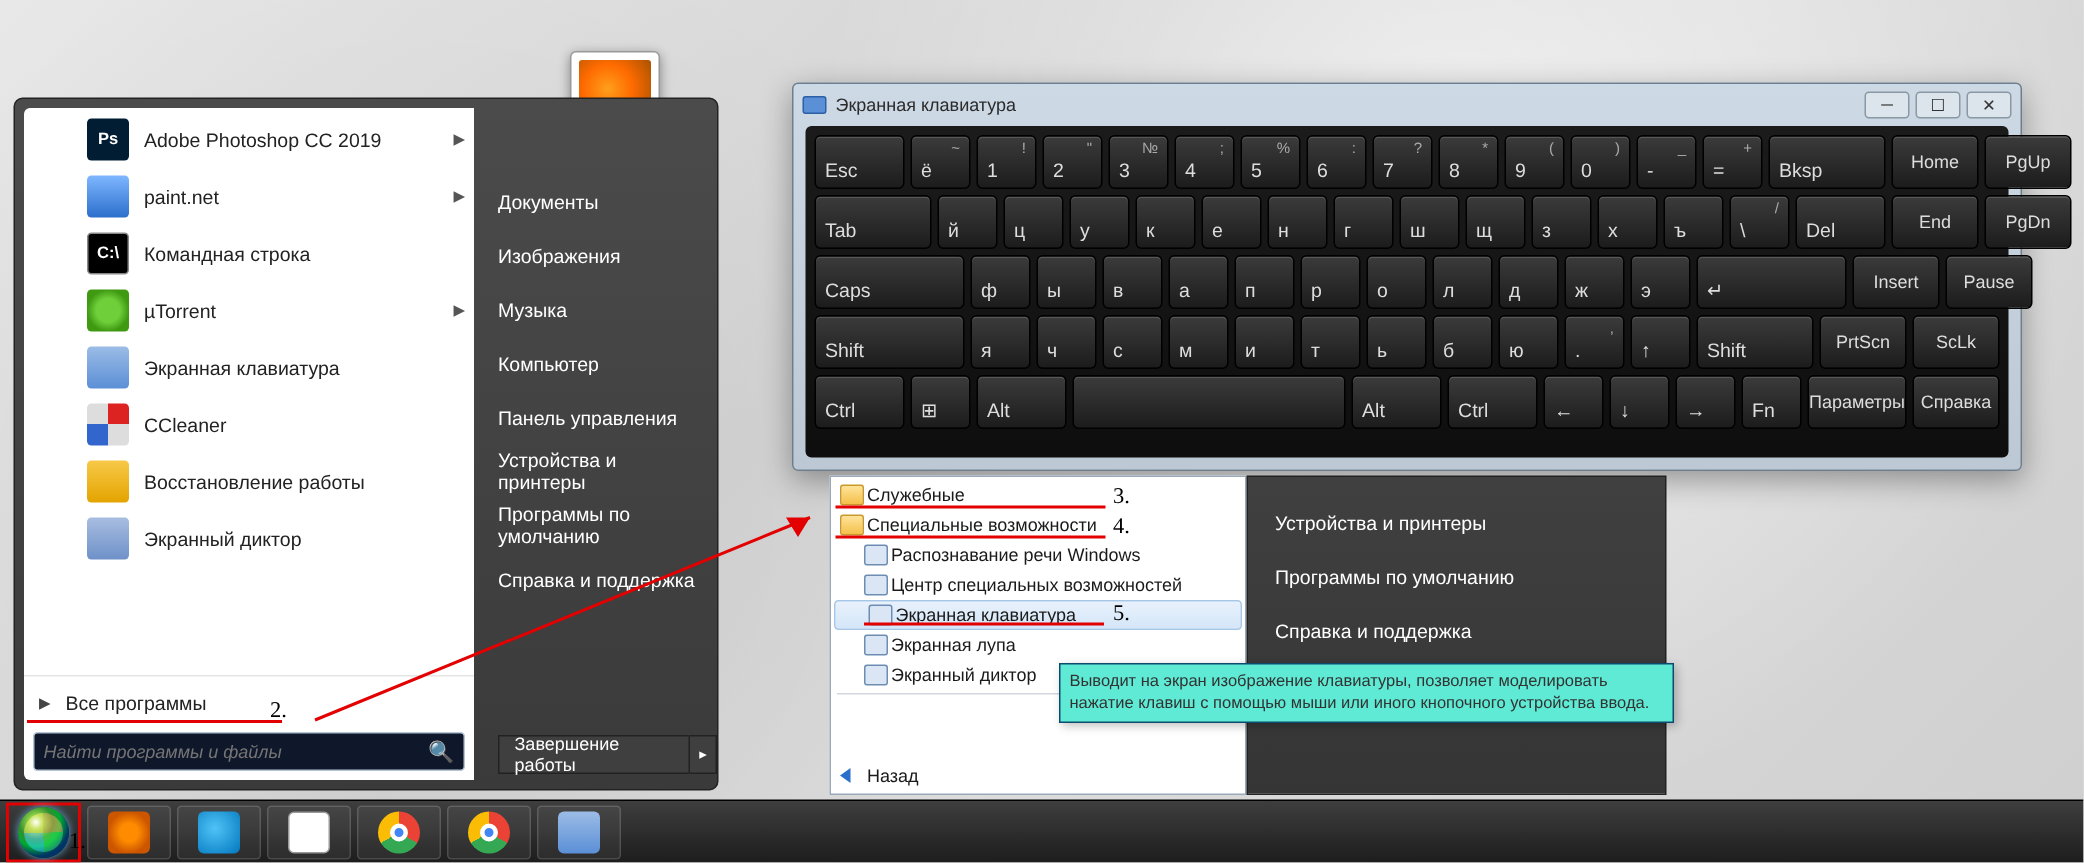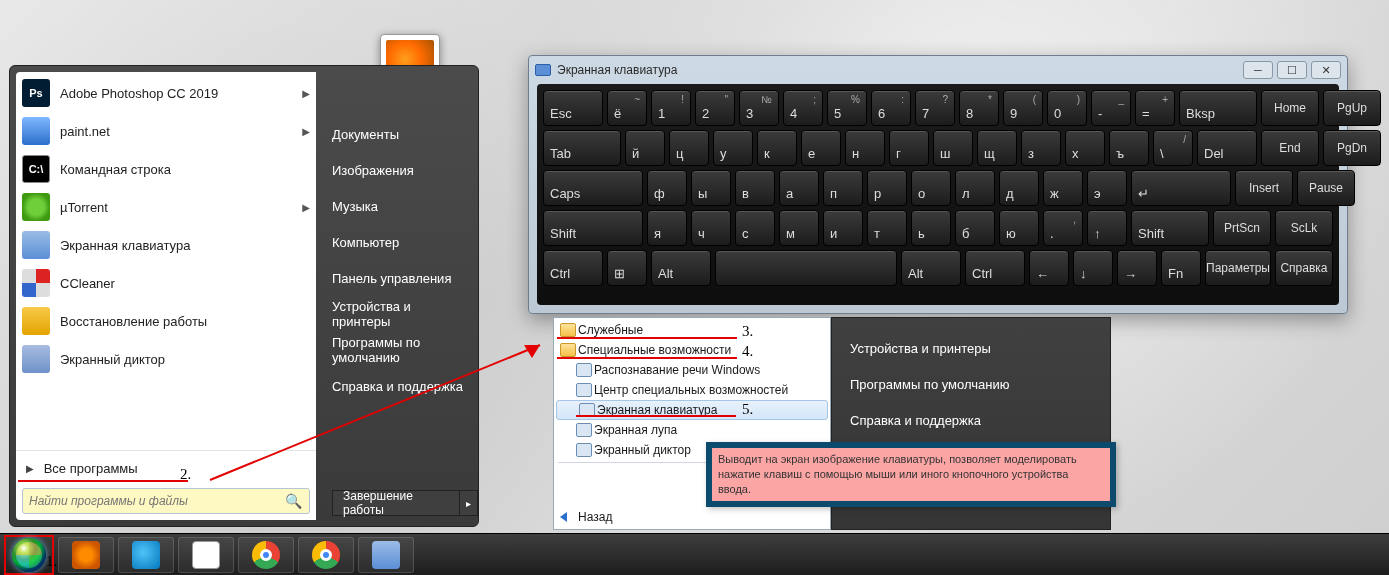--- a/index.html
+++ b/index.html
@@ -30,21 +30,21 @@
     background: #fff;
     border-top-left-radius: 4px;
     border-bottom-left-radius: 4px;
     margin: 6px 0 6px 6px;
     display: flex; flex-direction: column;
   }
   .sm-programs { flex: 1; padding: 2px 0; }
   .sm-prog-item {
     display: flex; align-items: center;
     height: 38px; padding: 0 6px;
-    font-size: 13px; color: #222;
+    font-size: 13px; color: #222; margin-left: 36px;
   }
   .sm-prog-item .pico {
     width: 28px; height: 28px; margin-right: 10px;
     border-radius: 3px; flex-shrink: 0;
     display:flex;align-items:center;justify-content:center;
     font-size:11px;font-weight:bold;color:#fff;
   }
   .sm-prog-item .arrow { margin-left: auto; color:#555; font-size:10px; }
   .ico-ps{background:#001d34;}
   .ico-pdn{background:linear-gradient(#7fb7ff,#2b6fcc);}
@@ -59,21 +59,21 @@
   .sm-allprog {
     border-top:1px solid #e4e4e4;
     height:36px; display:flex; align-items:center;
     padding:0 10px; font-size:13px; color:#222;
   }
   .sm-allprog .tri { margin-right:10px; font-size:10px; color:#444;}
   .sm-search {
     margin:2px 6px 6px; height:26px;
     border:1px solid #b5c5d6; border-radius:3px;
     display:flex; align-items:center; padding:0 6px;
-    background:#fef9c3;
+    background:#0f172a;
   }
   .sm-search input{
     border:none;outline:none;flex:1;font-size:12px;
     font-style:italic;color:#777;background:transparent;
   }
   .sm-search .sico{color:#5b8fd6;font-size:14px;}
 
   .sm-right {
     flex:1; padding:50px 10px 10px 16px;
     color:#fff; font-size:13px;
@@ -182,21 +182,21 @@
   .casc-divider{height:1px;background:#d0d7de;margin:2px 4px;}
 
   .casc-right{
     width:280px;background:linear-gradient(#404040,#353535);
     border:1px solid #222;color:#fff;font-size:13px;padding:12px 0 30px;
   }
   .casc-right-item{height:36px;display:flex;align-items:center;padding:0 18px;}
 
   .tooltip{
     position:absolute;left:706px;top:442px;
-    width:410px;background:#fca5a5;border:6px solid #0c4a6e;
+    width:410px;background:#5eead4;border:1px solid #0c4a6e;
     font-size:11px;color:#333;padding:4px 6px;line-height:1.35;
     box-shadow:2px 2px 6px rgba(0,0,0,.25);
   }
 
   
   .taskbar{
     position:absolute;left:0;bottom:0;width:100%;height:42px;
     background:linear-gradient(#3e3e3e,#1d1d1d);
     border-top:1px solid #000;
     display:flex;align-items:center;padding:0 4px;gap:4px;

